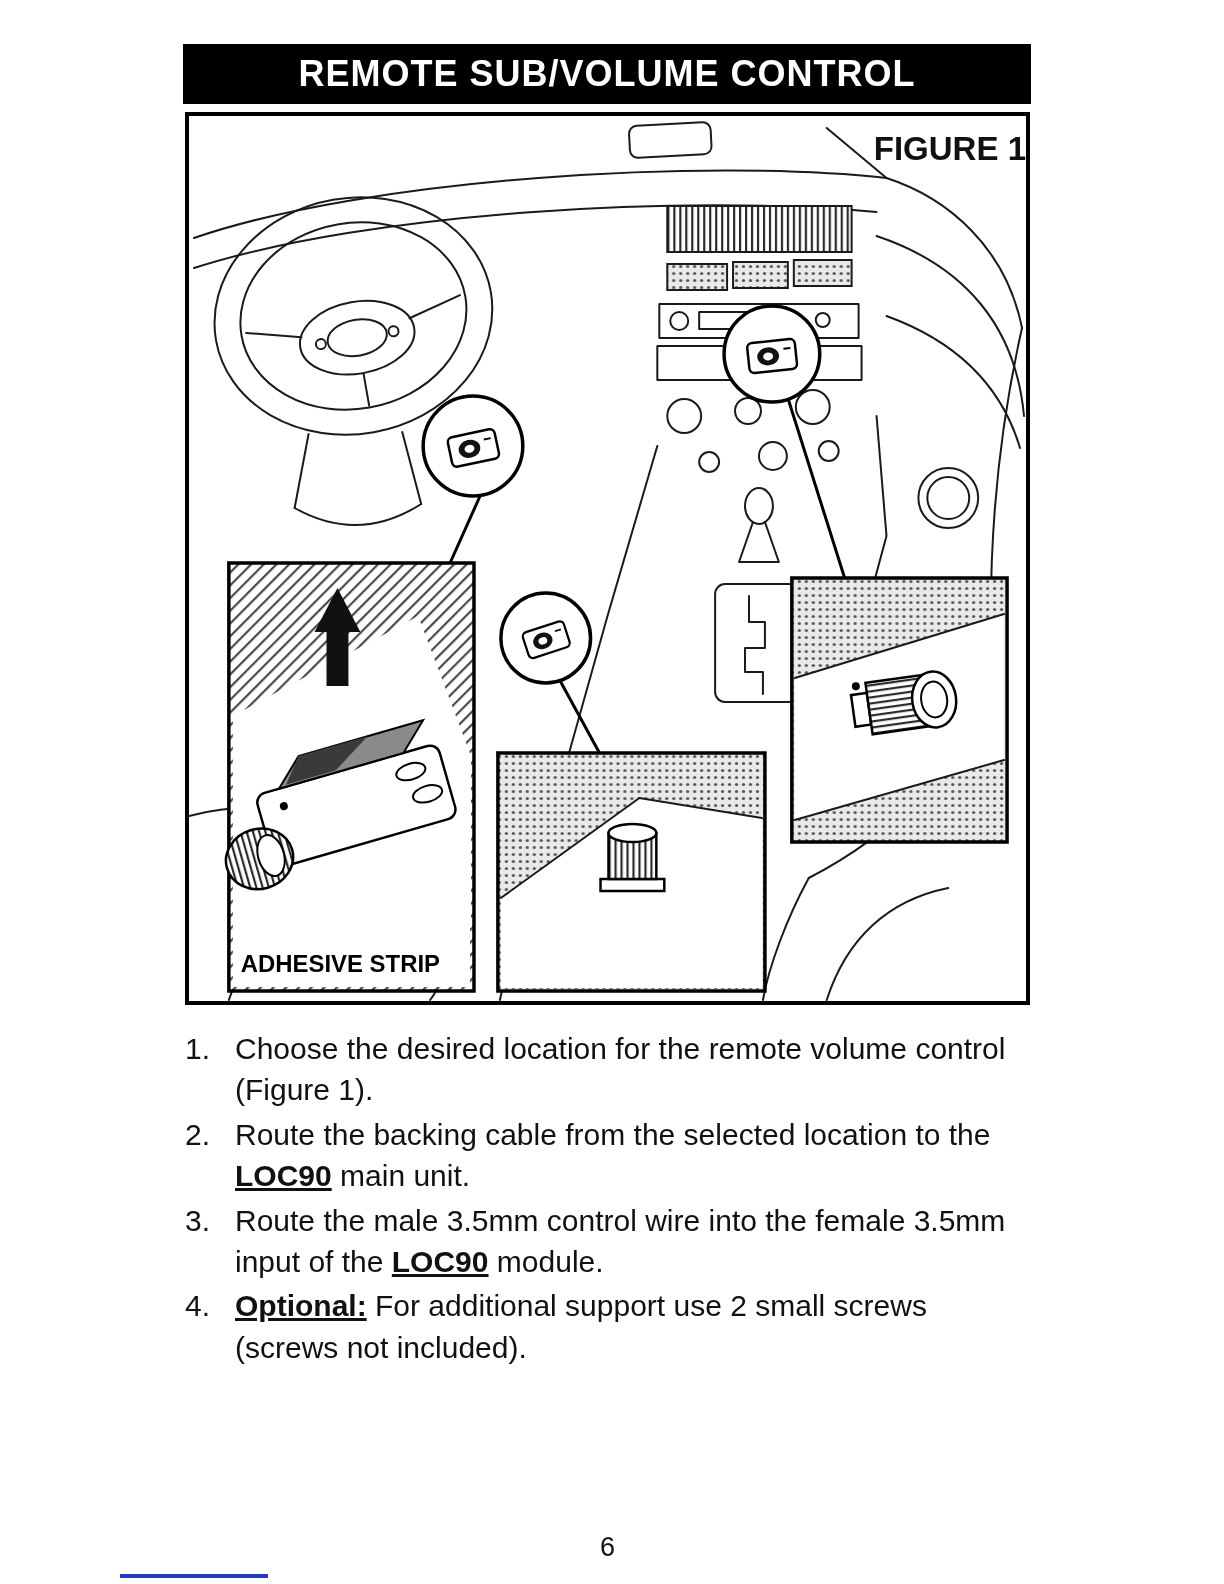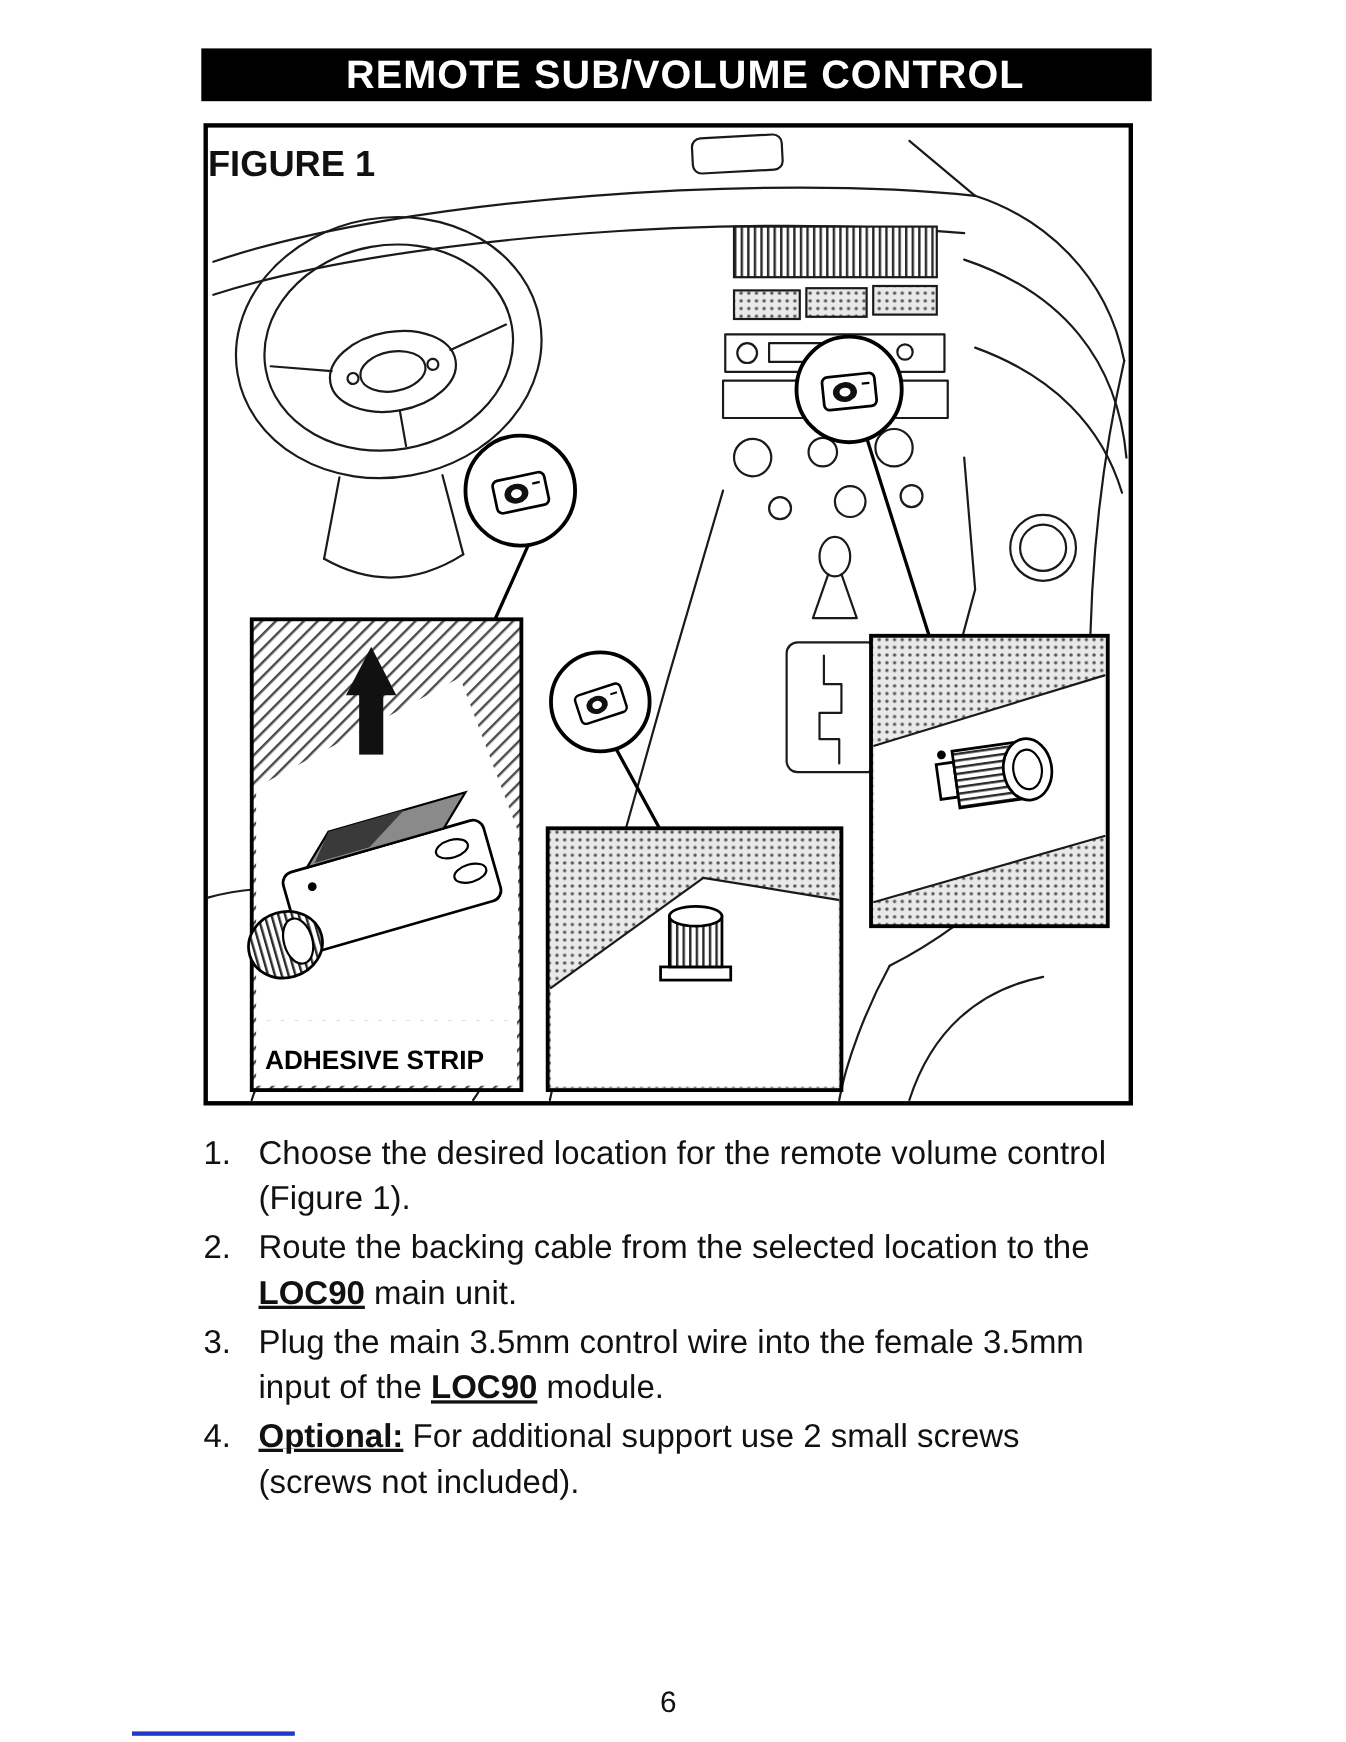--- a/index.html
+++ b/index.html
@@ -3,32 +3,32 @@
 <meta charset="utf-8">
 <style>
   html,body { margin:0; padding:0; }
   body {
     width:1224px; height:1584px; position:relative;
     background:#ffffff; color:#111;
     font-family:"Liberation Sans", sans-serif;
     overflow:hidden;
   }
   .header-bar {
-    position:absolute; left:183px; top:44px; width:848px; height:48px;
+    position:absolute; left:183px; top:44px; width:848px; height:60px;
     background:#000; color:#fff;
     display:flex; align-items:center; justify-content:center;
-    font-size:36px; font-weight:bold; letter-spacing:1px;padding-left:16px;
+    font-size:36px; font-weight:bold; letter-spacing:1px;
   }
   .figure-box {
     position:absolute; left:185px; top:112px; width:845px; height:893px;
     border:4px solid #000; box-sizing:border-box; background:#fff;
   }
   .figure-title {
     position:absolute; top:14px; left:0; width:100%;
-    text-align:left; font-size:33px; font-weight:bold; z-index:3;
+    text-align:right; font-size:33px; font-weight:bold; z-index:3;
   }
   svg.figure-art { position:absolute; left:0; top:0; width:100%; height:100%; z-index:1; }
   .ln { fill:none; stroke:#1a1a1a; stroke-width:2; stroke-linecap:round; stroke-linejoin:round; }
   .lnb { fill:none; stroke:#000; stroke-width:3; stroke-linecap:round; stroke-linejoin:round; }
   .instructions {
     position:absolute; left:185px; top:1028px; width:860px;
     font-size:30px; line-height:1.38;
   }
   .instr { display:flex; margin-bottom:3px; }
   .num { width:50px; flex:0 0 50px; }
@@ -225,21 +225,21 @@
   </div>
   <div class="instr">
     <span class="num">2.</span>
     <div class="itext">
       <span>Route the backing cable from the selected location to the </span><span class="b">LOC90</span><span> main unit.</span>
     </div>
   </div>
   <div class="instr">
     <span class="num">3.</span>
     <div class="itext">
-      <span>Plug the main 3.5mm control wire into the female 3.5mm input of the </span><span class="b">LOC90</span><span> module.</span>
+      <span>Route the male 3.5mm control wire into the female 3.5mm input of the </span><span class="b">LOC90</span><span> module.</span>
     </div>
   </div>
   <div class="instr">
     <span class="num">4.</span>
     <div class="itext">
       <div>
         <span class="b">Optional:</span><span> For additional support use 2 small screws (screws not included).</span>
       </div>
     </div>
   </div>

